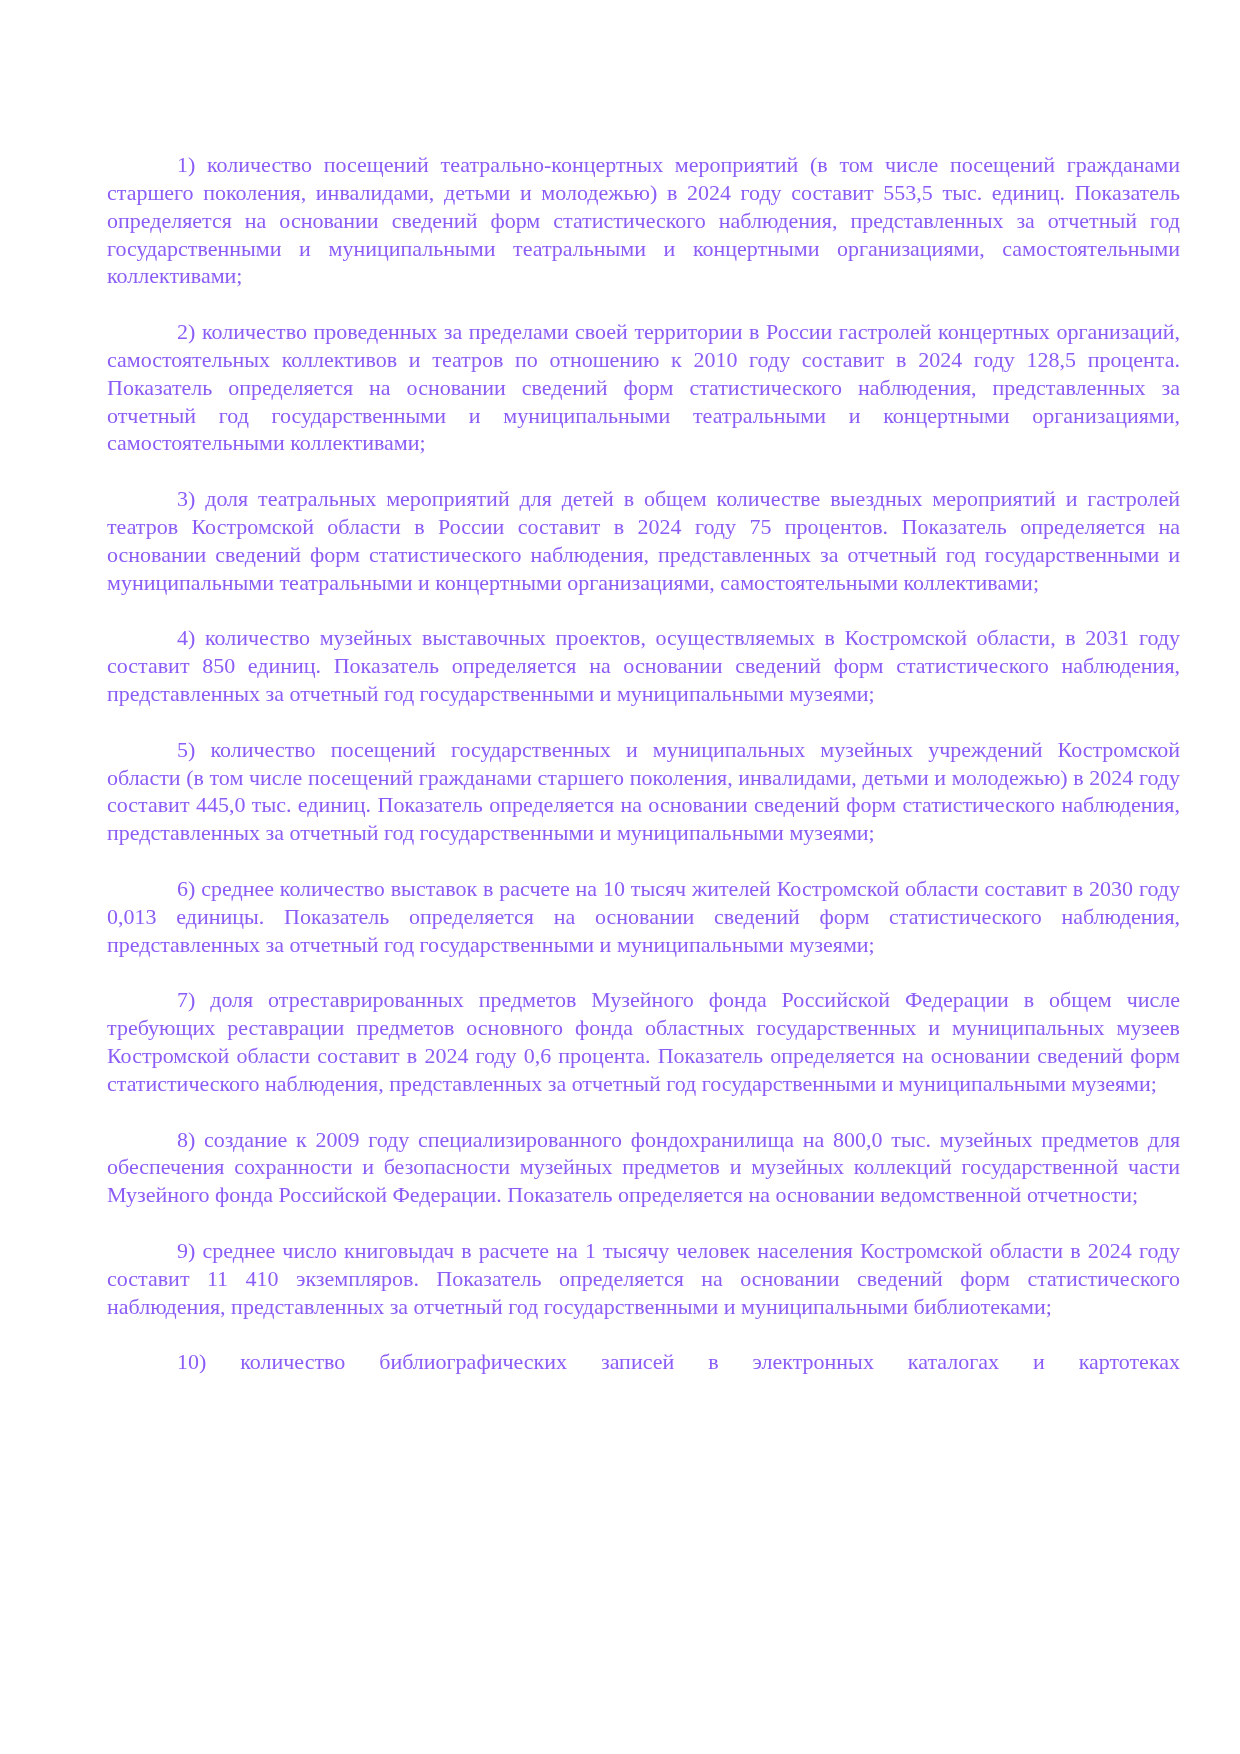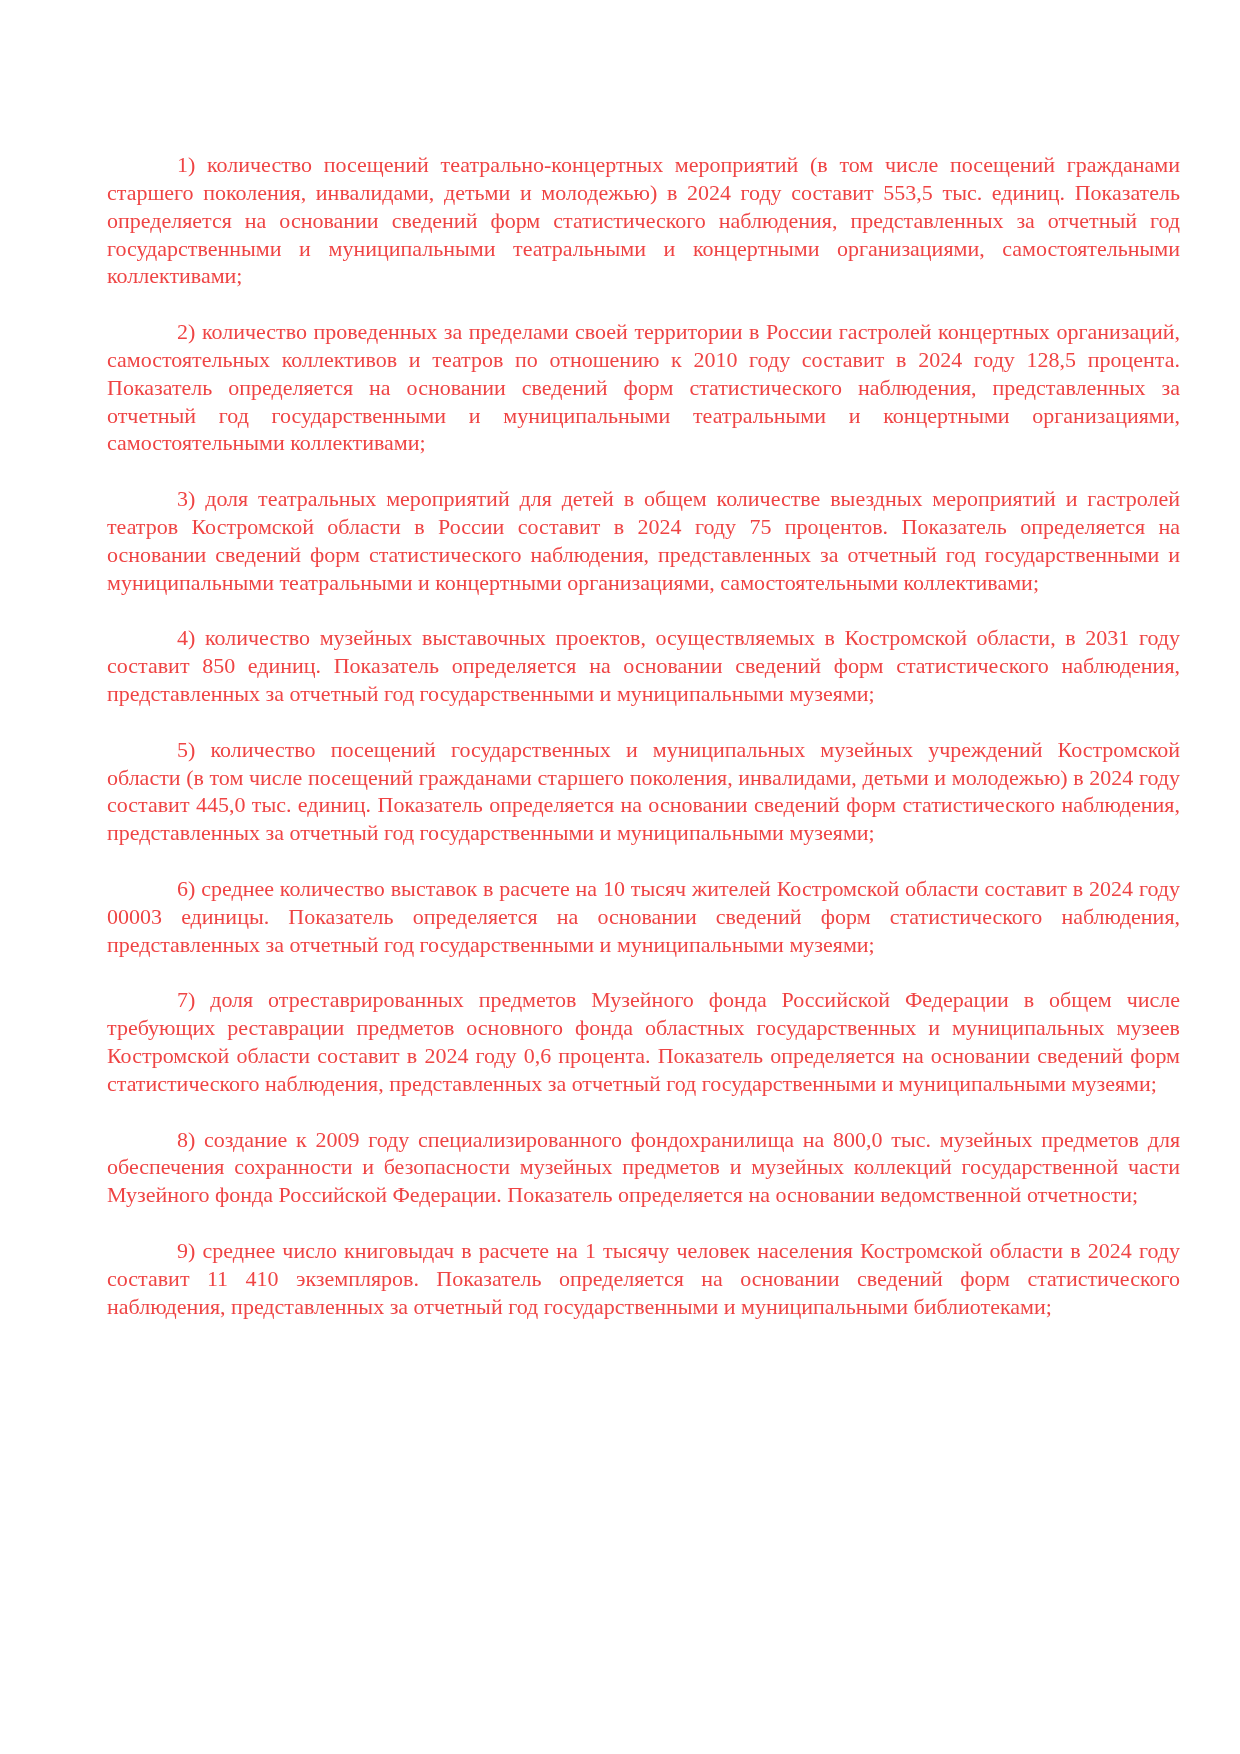--- a/index.html
+++ b/index.html
@@ -14,21 +14,21 @@
     overflow: hidden;
   }
   .page {
     position: absolute;
     left: 107px;
     top: 151px;
     width: 1073px;
     font-family: "Liberation Serif", "DejaVu Serif", serif;
     font-size: 22px;
     line-height: 27.85px;
-    color: #ef4444;
+    color: #8b5cf6;
   }
   .para {
     margin: 0 0 27.85px 0;
     text-indent: 70px;
     text-align: justify;
     text-align-last: left;
     hyphens: none;
   }
   .para.last-open {
     text-align-last: justify;
@@ -36,17 +36,18 @@
 </style>
 </head>
 <body>
 
 <div class="page">
   <p class="para">1) количество посещений театрально-концертных мероприятий (в том числе посещений гражданами старшего поколения, инвалидами, детьми и молодежью) в 2024 году составит 553,5 тыс. единиц. Показатель определяется на основании сведений форм статистического наблюдения, представленных за отчетный год государственными и муниципальными театральными и концертными организациями, самостоятельными коллективами;</p>
   <p class="para">2) количество проведенных за пределами своей территории в России гастролей концертных организаций, самостоятельных коллективов и театров по отношению к 2010 году составит в 2024 году 128,5 процента. Показатель определяется на основании сведений форм статистического наблюдения, представленных за отчетный год государственными и муниципальными театральными и концертными организациями, самостоятельными коллективами;</p>
   <p class="para">3) доля театральных мероприятий для детей в общем количестве выездных мероприятий и гастролей театров Костромской области в России составит в 2024 году 75 процентов. Показатель определяется на основании сведений форм статистического наблюдения, представленных за отчетный год государственными и муниципальными театральными и концертными организациями, самостоятельными коллективами;</p>
   <p class="para">4) количество музейных выставочных проектов, осуществляемых в Костромской области, в 2031 году составит 850 единиц. Показатель определяется на основании сведений форм статистического наблюдения, представленных за отчетный год государственными и муниципальными музеями;</p>
   <p class="para">5) количество посещений государственных и муниципальных музейных учреждений Костромской области (в том числе посещений гражданами старшего поколения, инвалидами, детьми и молодежью) в 2024 году составит 445,0 тыс. единиц. Показатель определяется на основании сведений форм статистического наблюдения, представленных за отчетный год государственными и муниципальными музеями;</p>
-  <p class="para">6) среднее количество выставок в расчете на 10 тысяч жителей Костромской области составит в 2024 году 00003 единицы. Показатель определяется на основании сведений форм статистического наблюдения, представленных за отчетный год государственными и муниципальными музеями;</p>
+  <p class="para">6) среднее количество выставок в расчете на 10 тысяч жителей Костромской области составит в 2030 году 0,013 единицы. Показатель определяется на основании сведений форм статистического наблюдения, представленных за отчетный год государственными и муниципальными музеями;</p>
   <p class="para">7) доля отреставрированных предметов Музейного фонда Российской Федерации в общем числе требующих реставрации предметов основного фонда областных государственных и муниципальных музеев Костромской области составит в 2024 году 0,6 процента. Показатель определяется на основании сведений форм статистического наблюдения, представленных за отчетный год государственными и муниципальными музеями;</p>
   <p class="para">8) создание к 2009 году специализированного фондохранилища на 800,0 тыс. музейных предметов для обеспечения сохранности и безопасности музейных предметов и музейных коллекций государственной части Музейного фонда Российской Федерации. Показатель определяется на основании ведомственной отчетности;</p>
   <p class="para">9) среднее число книговыдач в расчете на 1 тысячу человек населения Костромской области в 2024 году составит 11 410 экземпляров. Показатель определяется на основании сведений форм статистического наблюдения, представленных за отчетный год государственными и муниципальными библиотеками;</p>
+  <p class="para last-open">10) количество библиографических записей в электронных каталогах и картотеках</p>
 </div>
 
 </body></html>

